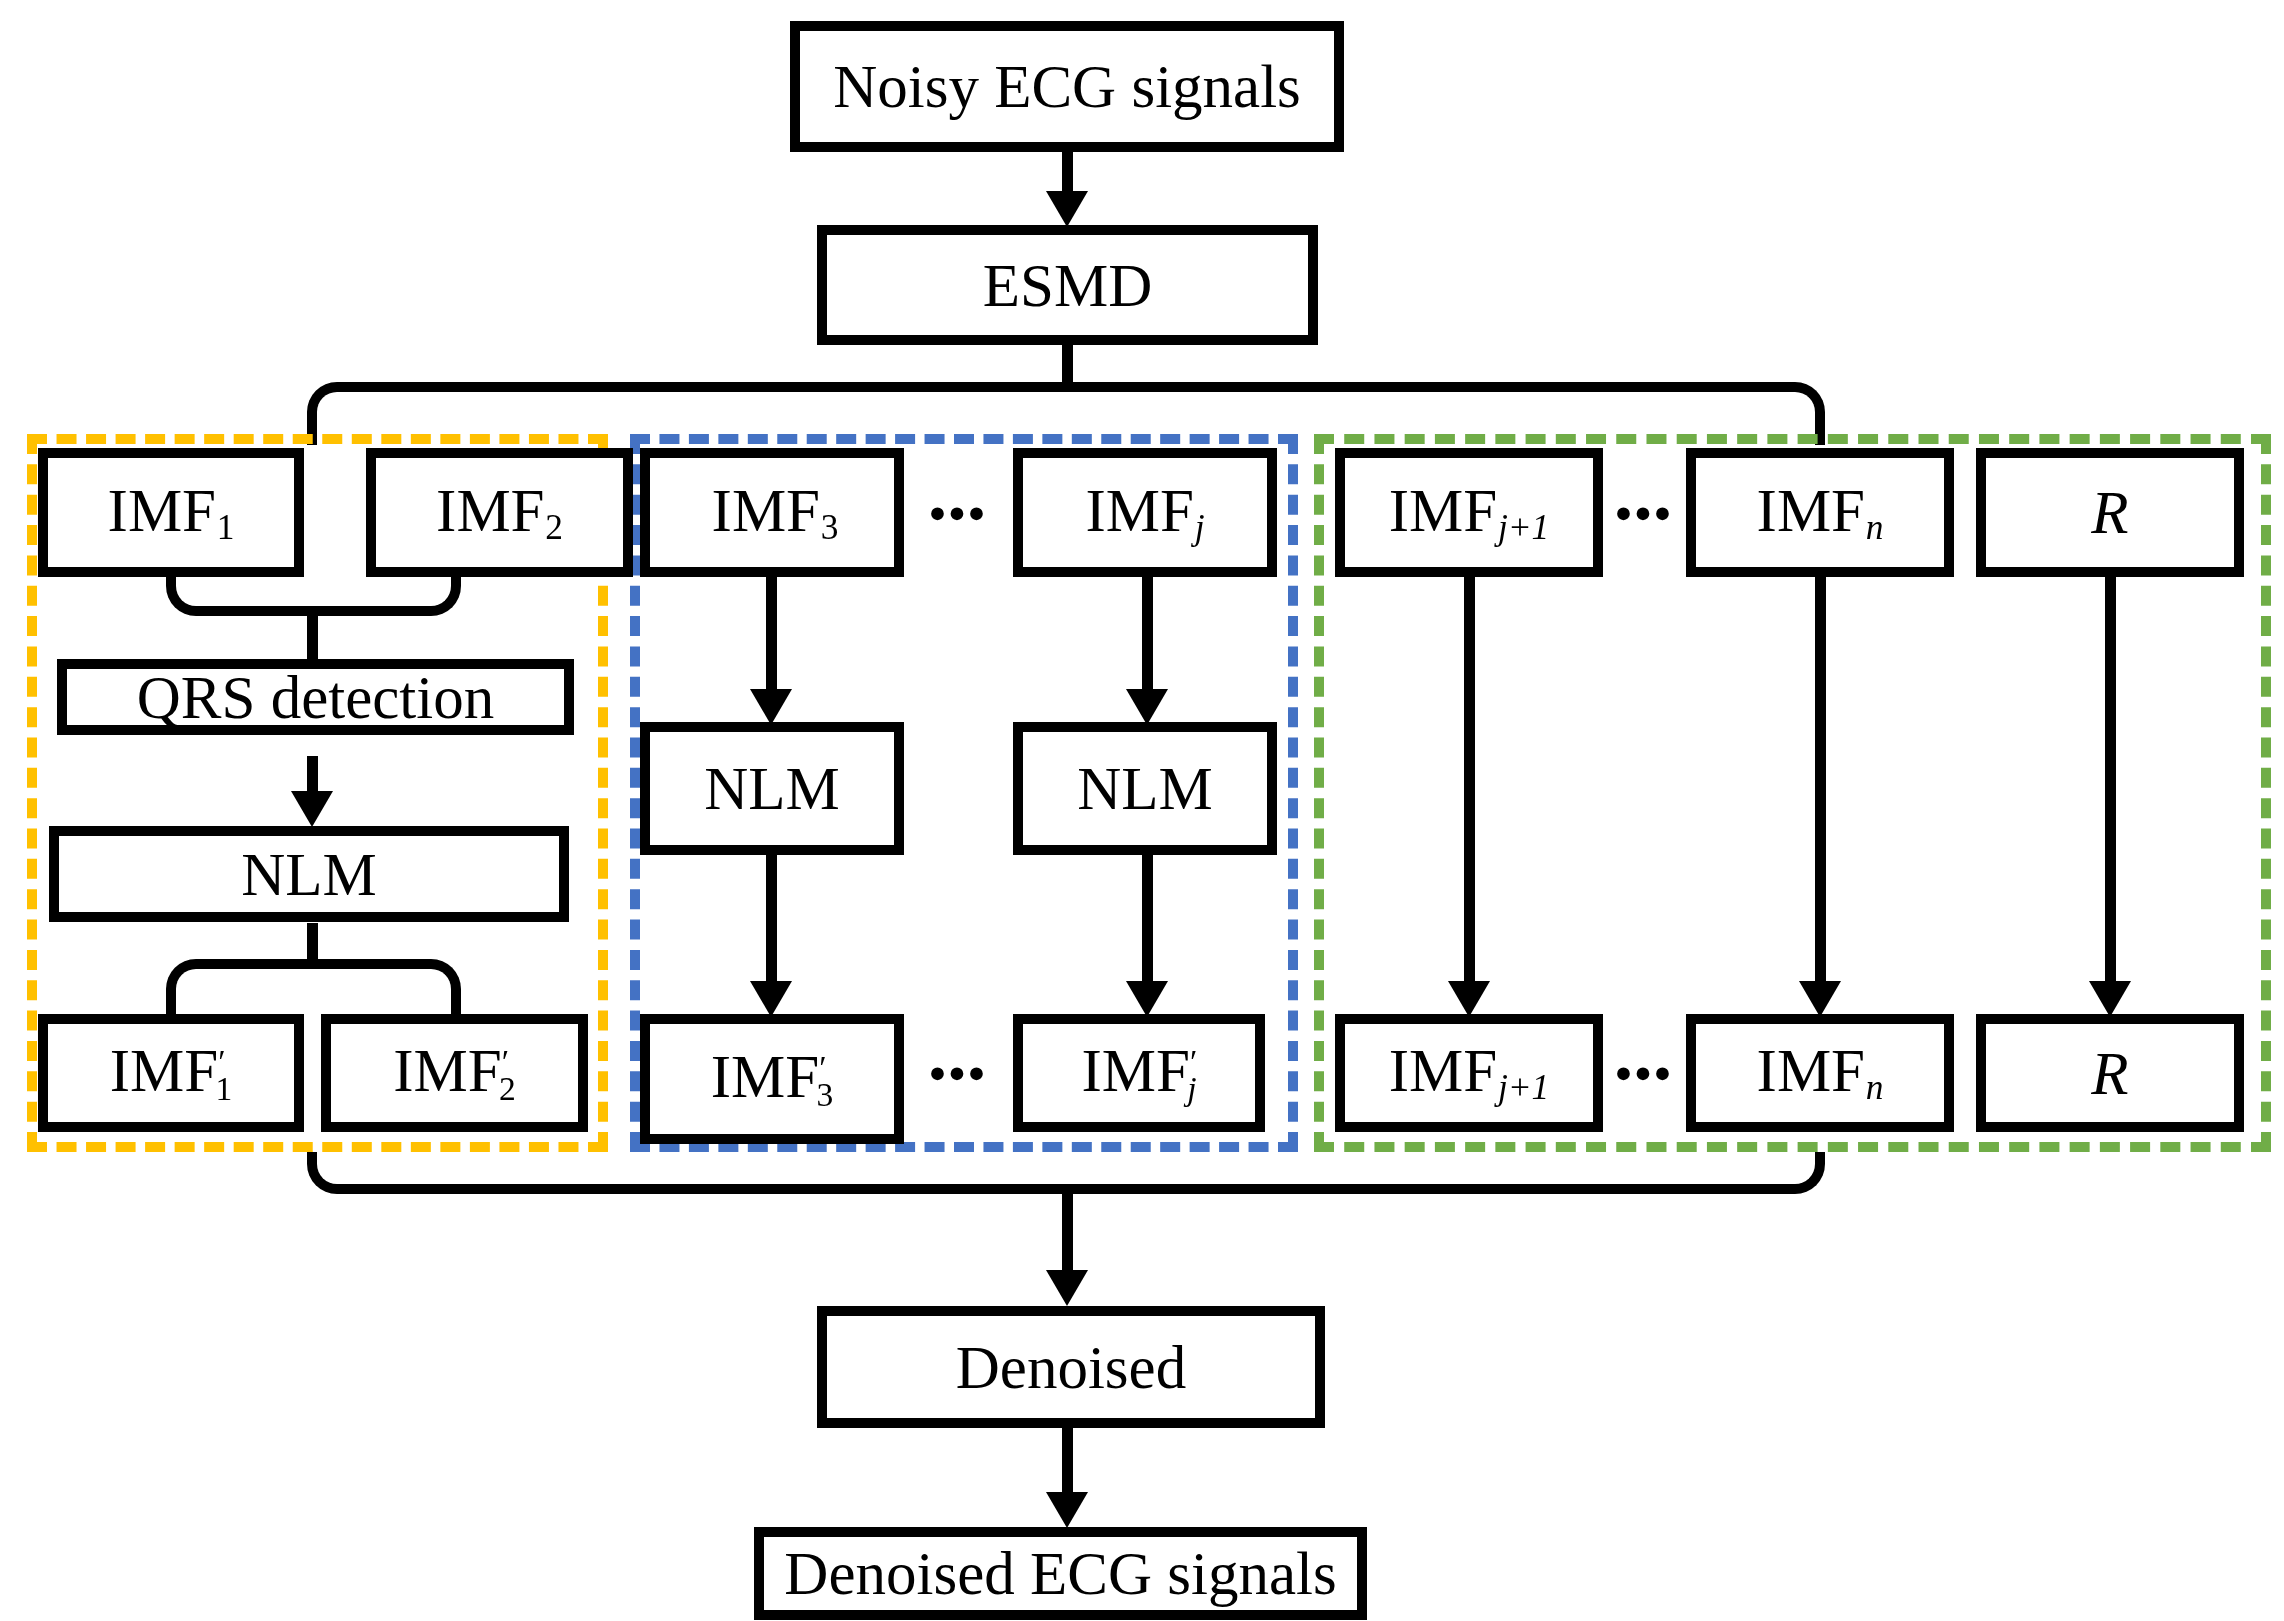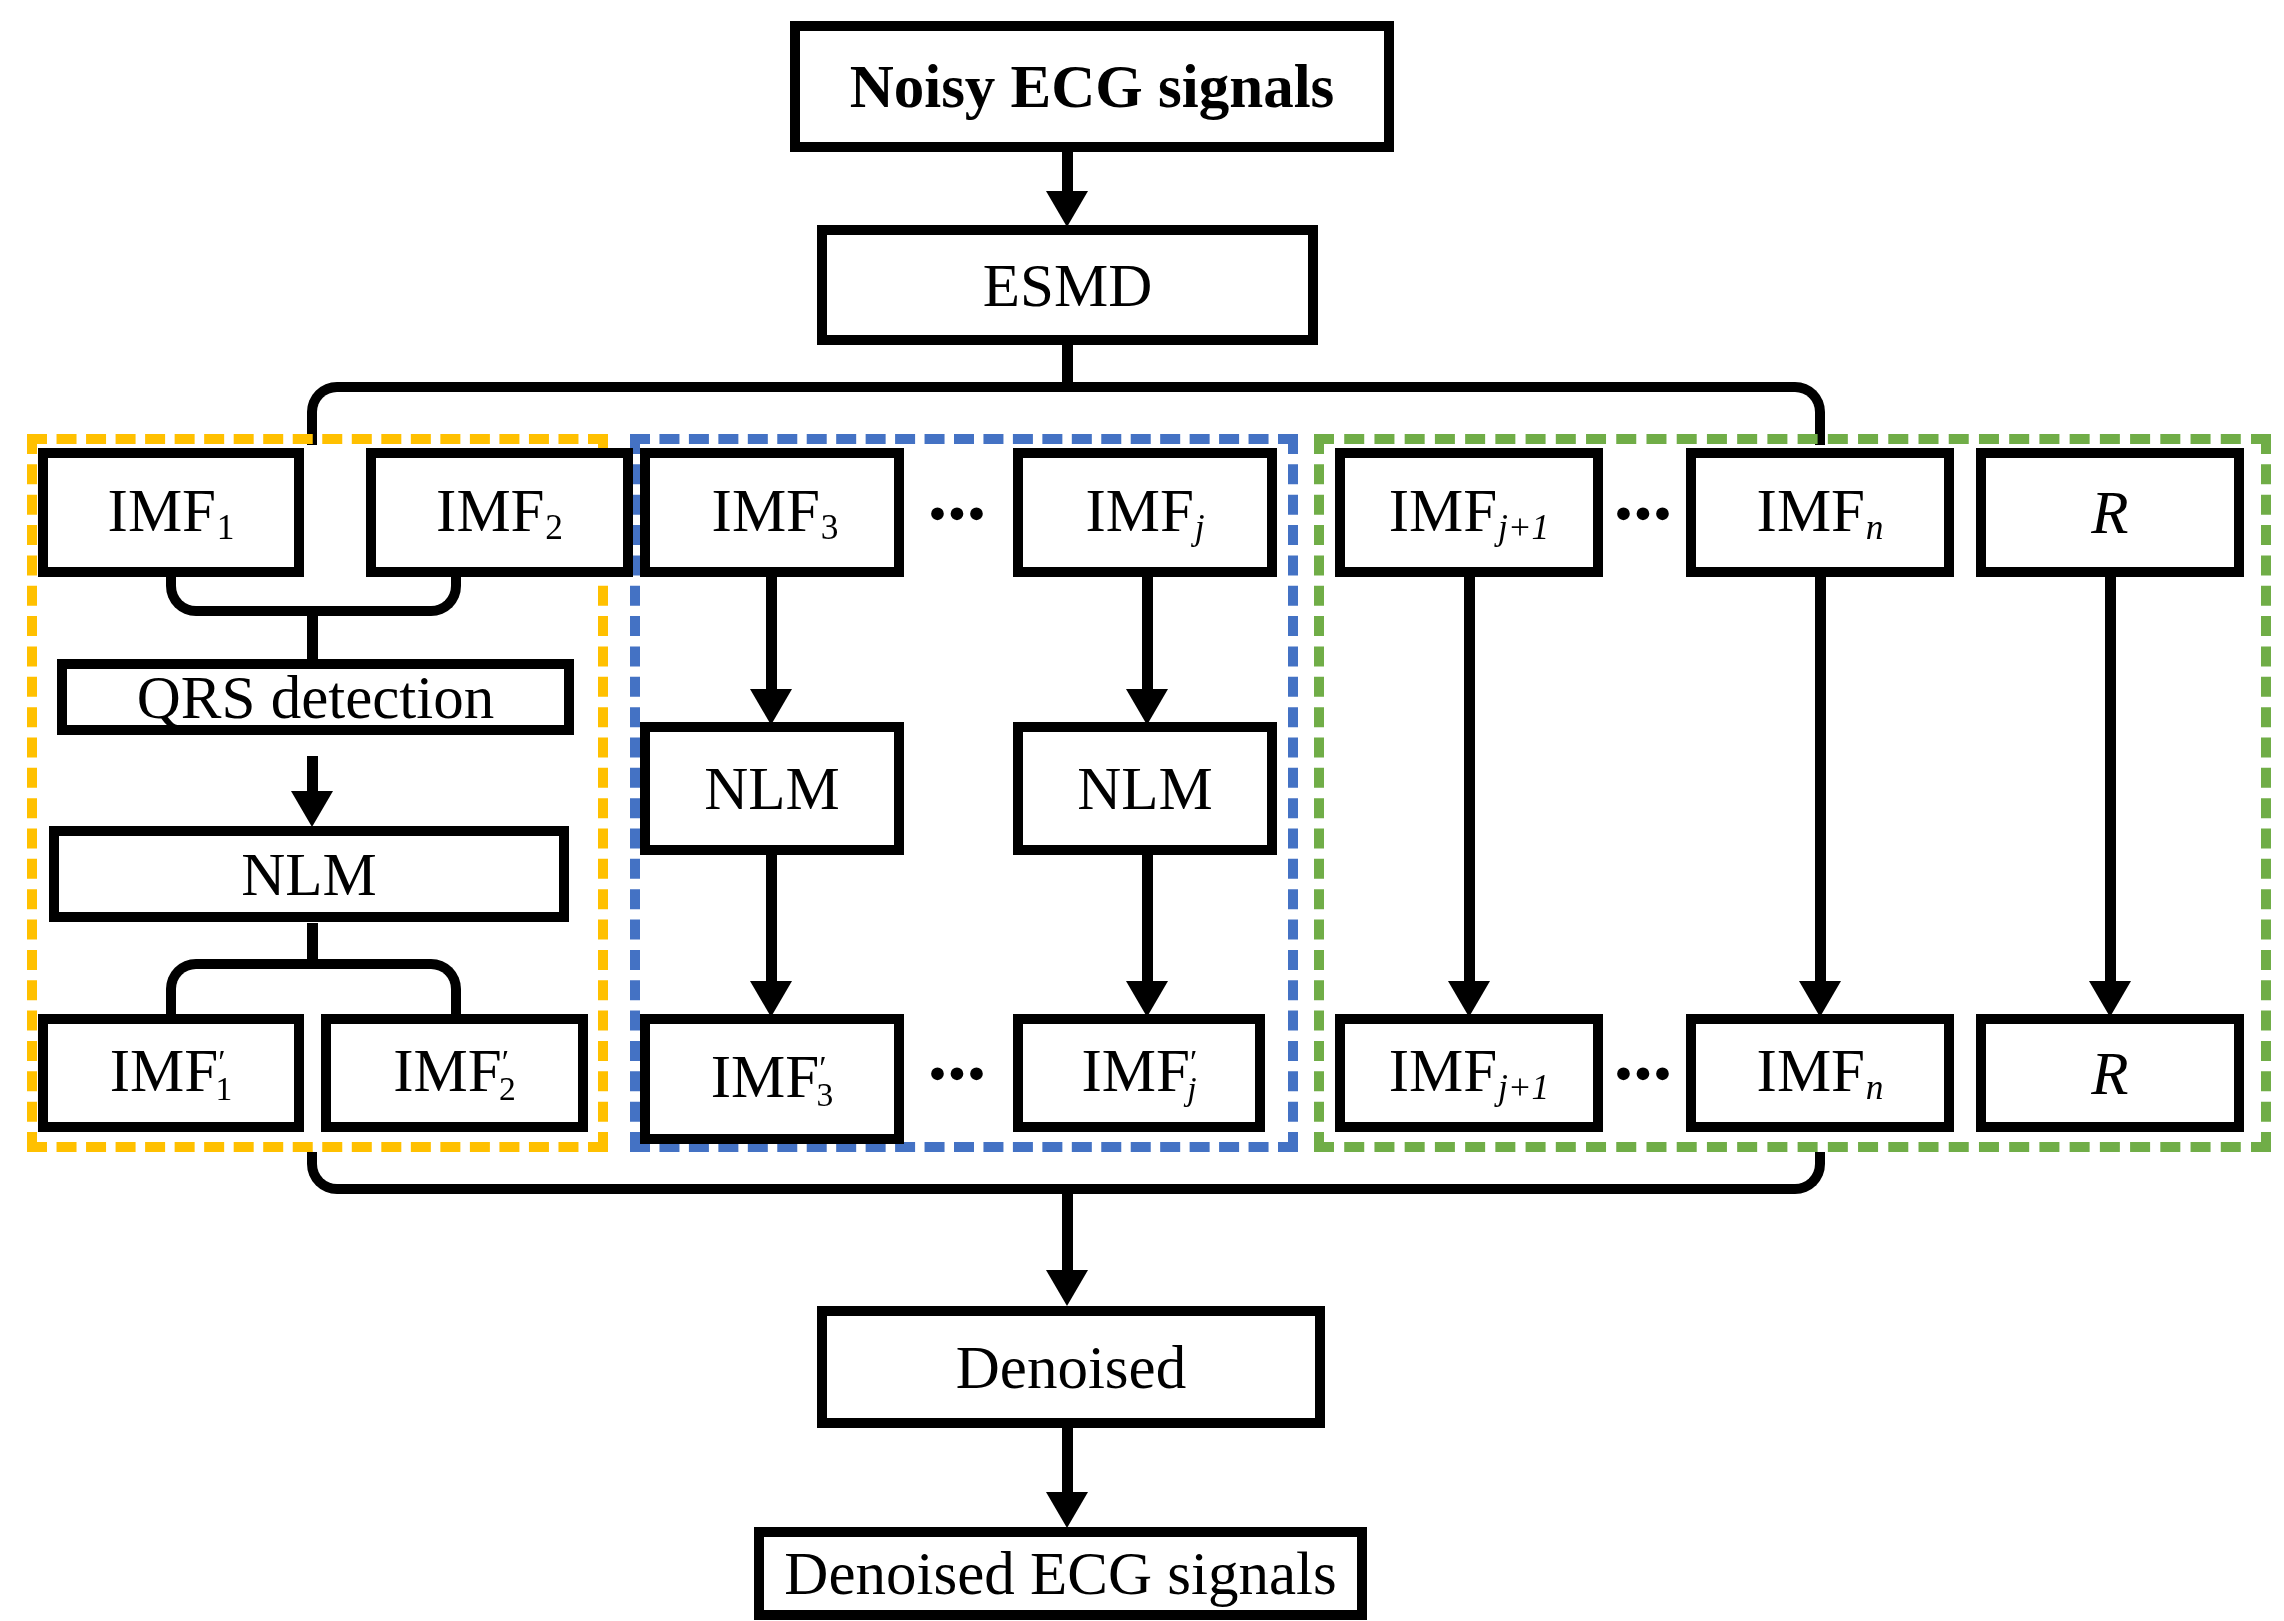--- a/index.html
+++ b/index.html
@@ -20,21 +20,21 @@
   .sub{font-size:0.58em;vertical-align:-0.22em;margin-left:0.02em;}
   .it{font-style:italic;}
   .pr{font-size:0.55em;vertical-align:0.55em;}
   .sb{font-size:0.55em;vertical-align:-0.28em;margin-left:-0.30em;}
 </style>
 </head>
 <body>
 
 <div id="canvas">
 
-  <div class="box" style="left:790px;top:21px;width:604px;height:131px;font-weight:bold;">
+  <div class="box" style="left:790px;top:21px;width:554px;height:131px;">
     <span>Noisy ECG signals</span>
   </div>
 
   <div class="ln" style="left:1062px;top:152px;width:10.6px;height:43px;"></div>
   <div class="ah" style="left:1046px;top:191px;"></div>
 
   <div class="box" style="left:817px;top:225px;width:501px;height:120px;">
     <span>ESMD</span>
   </div>
 

